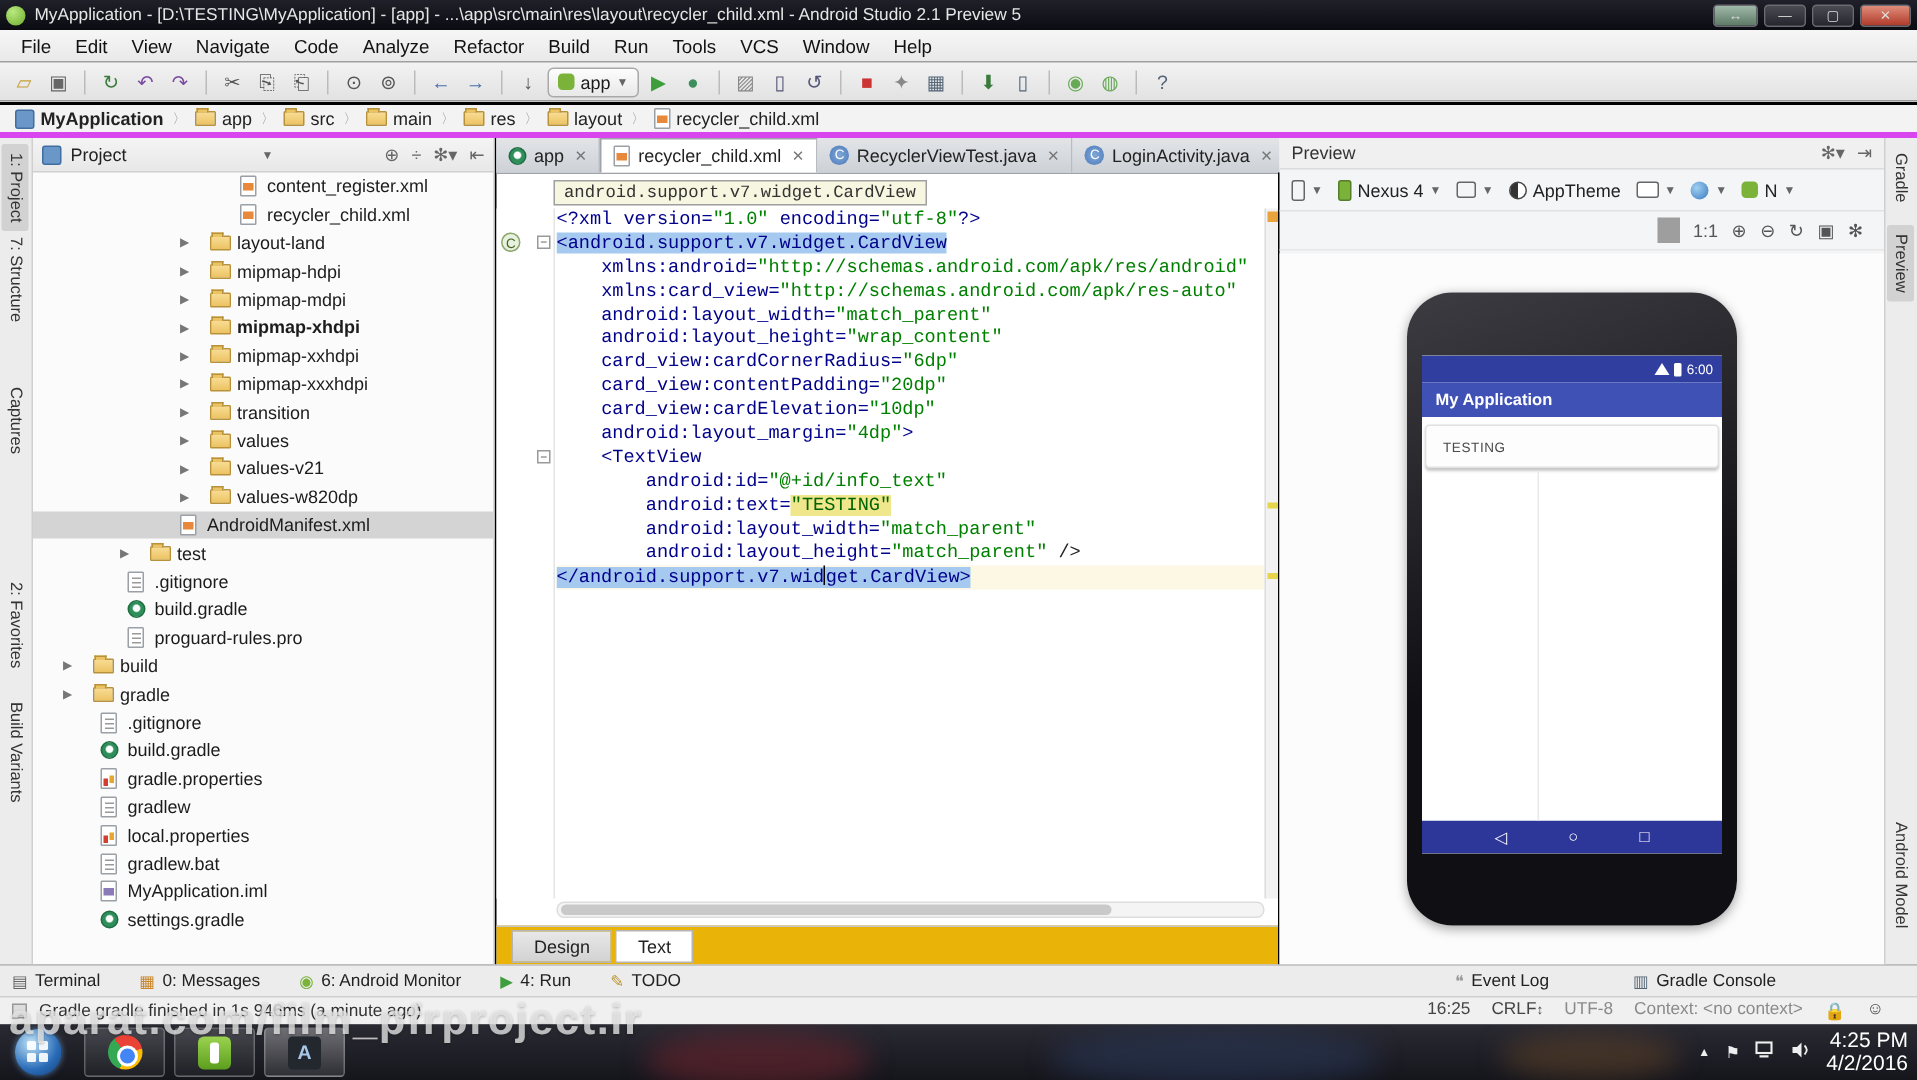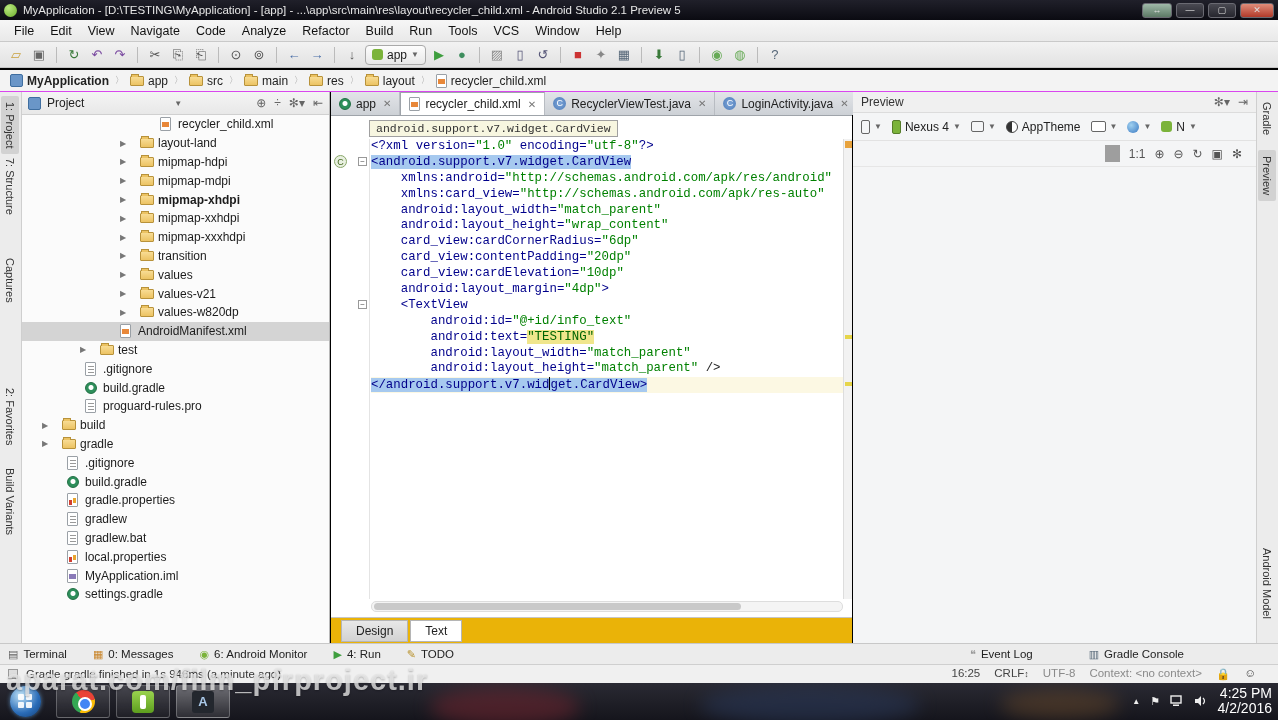--- a/index.html
+++ b/index.html
@@ -22,21 +22,21 @@
 
   
   #toolbar { left:0; top:42px; width:1278px; height:26px; background:linear-gradient(#f2f2f2,#e2e2e2); border-bottom:1px solid #c4c4c4; display:flex; align-items:center; padding-left:6px; gap:3px; }
   .tbi { width:20px; height:20px; display:inline-flex; align-items:center; justify-content:center; font-size:13px; color:#555; border-radius:3px; }
   .tbsep { width:1px; height:16px; background:#bbb; margin:0 4px; }
   #run-config { display:flex; align-items:center; gap:4px; border:1px solid #a9a9a9; border-radius:4px; background:linear-gradient(#fdfdfd,#e8e8e8); height:20px; padding:0 6px; font-size:12px; }
   #run-config .droid { width:11px; height:11px; border-radius:3px; background:#7bb33a; }
   #run-config .dn { font-size:8px; color:#666; }
 
   
-  #crumbbar { left:0; top:70px; width:1278px; height:22px; background:#f3f3f3; border-bottom:1px solid #d946ef; display:flex; align-items:center; padding-left:8px; font-size:12px; color:#222; }
+  #crumbbar { left:0; top:70px; width:1278px; height:22px; background:#f3f3f3; border-bottom:4px solid #d946ef; display:flex; align-items:center; padding-left:8px; font-size:12px; color:#222; }
   .crumb { display:flex; align-items:center; gap:4px; padding:0 2px; }
   .crumb-sep { color:#999; font-size:9px; padding:0 4px; }
 
   
   #leftstrip { left:0; top:92px; width:22px; height:551px; background:#ececec; border-right:1px solid #cfcfcf; }
   #rightstrip { left:1256px; top:92px; width:22px; height:551px; background:#ececec; border-left:1px solid #cfcfcf; }
   .striptab { position:absolute; writing-mode:vertical-rl; font-size:11px; color:#333; padding:6px 3px; white-space:nowrap; }
   .striptab.sel { background:#d2d2d2; border-radius:2px; }
 
   #project-panel { left:22px; top:92px; width:308px; height:551px; background:#fbfbfb; border-right:1px solid #b9b9b9; overflow:hidden; }
@@ -276,20 +276,24 @@
     <span class="ph-icons">
       <span>⊕</span>
       <span>÷</span>
       <span>✻▾</span>
       <span>⇤</span>
     </span>
   </div>
   <div id="tree">
       <div class="trow">
         <span class="ticon icf xml" style="left: 138px;"></span>
+        <span class="tlabel" style="left: 156px;">content_register.xml</span>
+      </div>
+      <div class="trow">
+        <span class="ticon icf xml" style="left: 138px;"></span>
         <span class="tlabel" style="left: 156px;">recycler_child.xml</span>
       </div>
       <div class="trow">
         <span class="tarrow" style="left: 98px;">▶</span>
         <span class="ticon icd" style="left: 118px;"></span>
         <span class="tlabel" style="left: 136px;">layout-land</span>
       </div>
       <div class="trow">
         <span class="tarrow" style="left: 98px;">▶</span>
         <span class="ticon icd" style="left: 118px;"></span>
@@ -376,26 +380,26 @@
       </div>
       <div class="trow">
         <span class="ticon icf props" style="left: 45px;"></span>
         <span class="tlabel" style="left: 63px;">gradle.properties</span>
       </div>
       <div class="trow">
         <span class="ticon icf txt" style="left: 45px;"></span>
         <span class="tlabel" style="left: 63px;">gradlew</span>
       </div>
       <div class="trow">
+        <span class="ticon icf props" style="left: 45px;"></span>
+        <span class="tlabel" style="left: 63px;">local.properties</span>
+      </div>
+      <div class="trow">
         <span class="ticon icf txt" style="left: 45px;"></span>
         <span class="tlabel" style="left: 63px;">gradlew.bat</span>
-      </div>
-      <div class="trow">
-        <span class="ticon icf props" style="left: 45px;"></span>
-        <span class="tlabel" style="left: 63px;">local.properties</span>
       </div>
       <div class="trow">
         <span class="ticon icf iml" style="left: 45px;"></span>
         <span class="tlabel" style="left: 63px;">MyApplication.iml</span>
       </div>
       <div class="trow">
         <span class="ticon icg" style="left: 45px;"></span>
         <span class="tlabel" style="left: 63px;">settings.gradle</span>
       </div>
     </div>
@@ -491,20 +495,45 @@
       </span>
   </div>
   <div id="preview-tb2">
     <span class="zrect"></span>
     <span>1:1</span>
     <span>⊕</span>
     <span>⊖</span>
     <span>↻</span>
     <span>▣</span>
     <span>✻</span>
+  </div>
+  <div id="canvas">
+    <div id="phone">
+      <div id="screen">
+        <div id="p-status">
+          <span class="wifi"></span>
+          <span class="batt"></span>
+          <span>6:00</span>
+        </div>
+        <div id="p-appbar">
+          <span>My Application</span>
+        </div>
+        <div id="p-content">
+          <div id="p-card">
+            <span>TESTING</span>
+          </div>
+          <div id="p-divider"></div>
+        </div>
+        <div id="p-nav">
+          <span>◁</span>
+          <span>○</span>
+          <span>□</span>
+        </div>
+      </div>
+    </div>
   </div>
 </div>
 
 <div class="abs" id="toolwinbar">
   <span id="twb-left" style="display:flex">
       <span class="twb">
         <span class="g" style="color: rgb(102, 102, 102);">▤</span>
         <span>Terminal</span>
       </span>
       <span class="twb">

